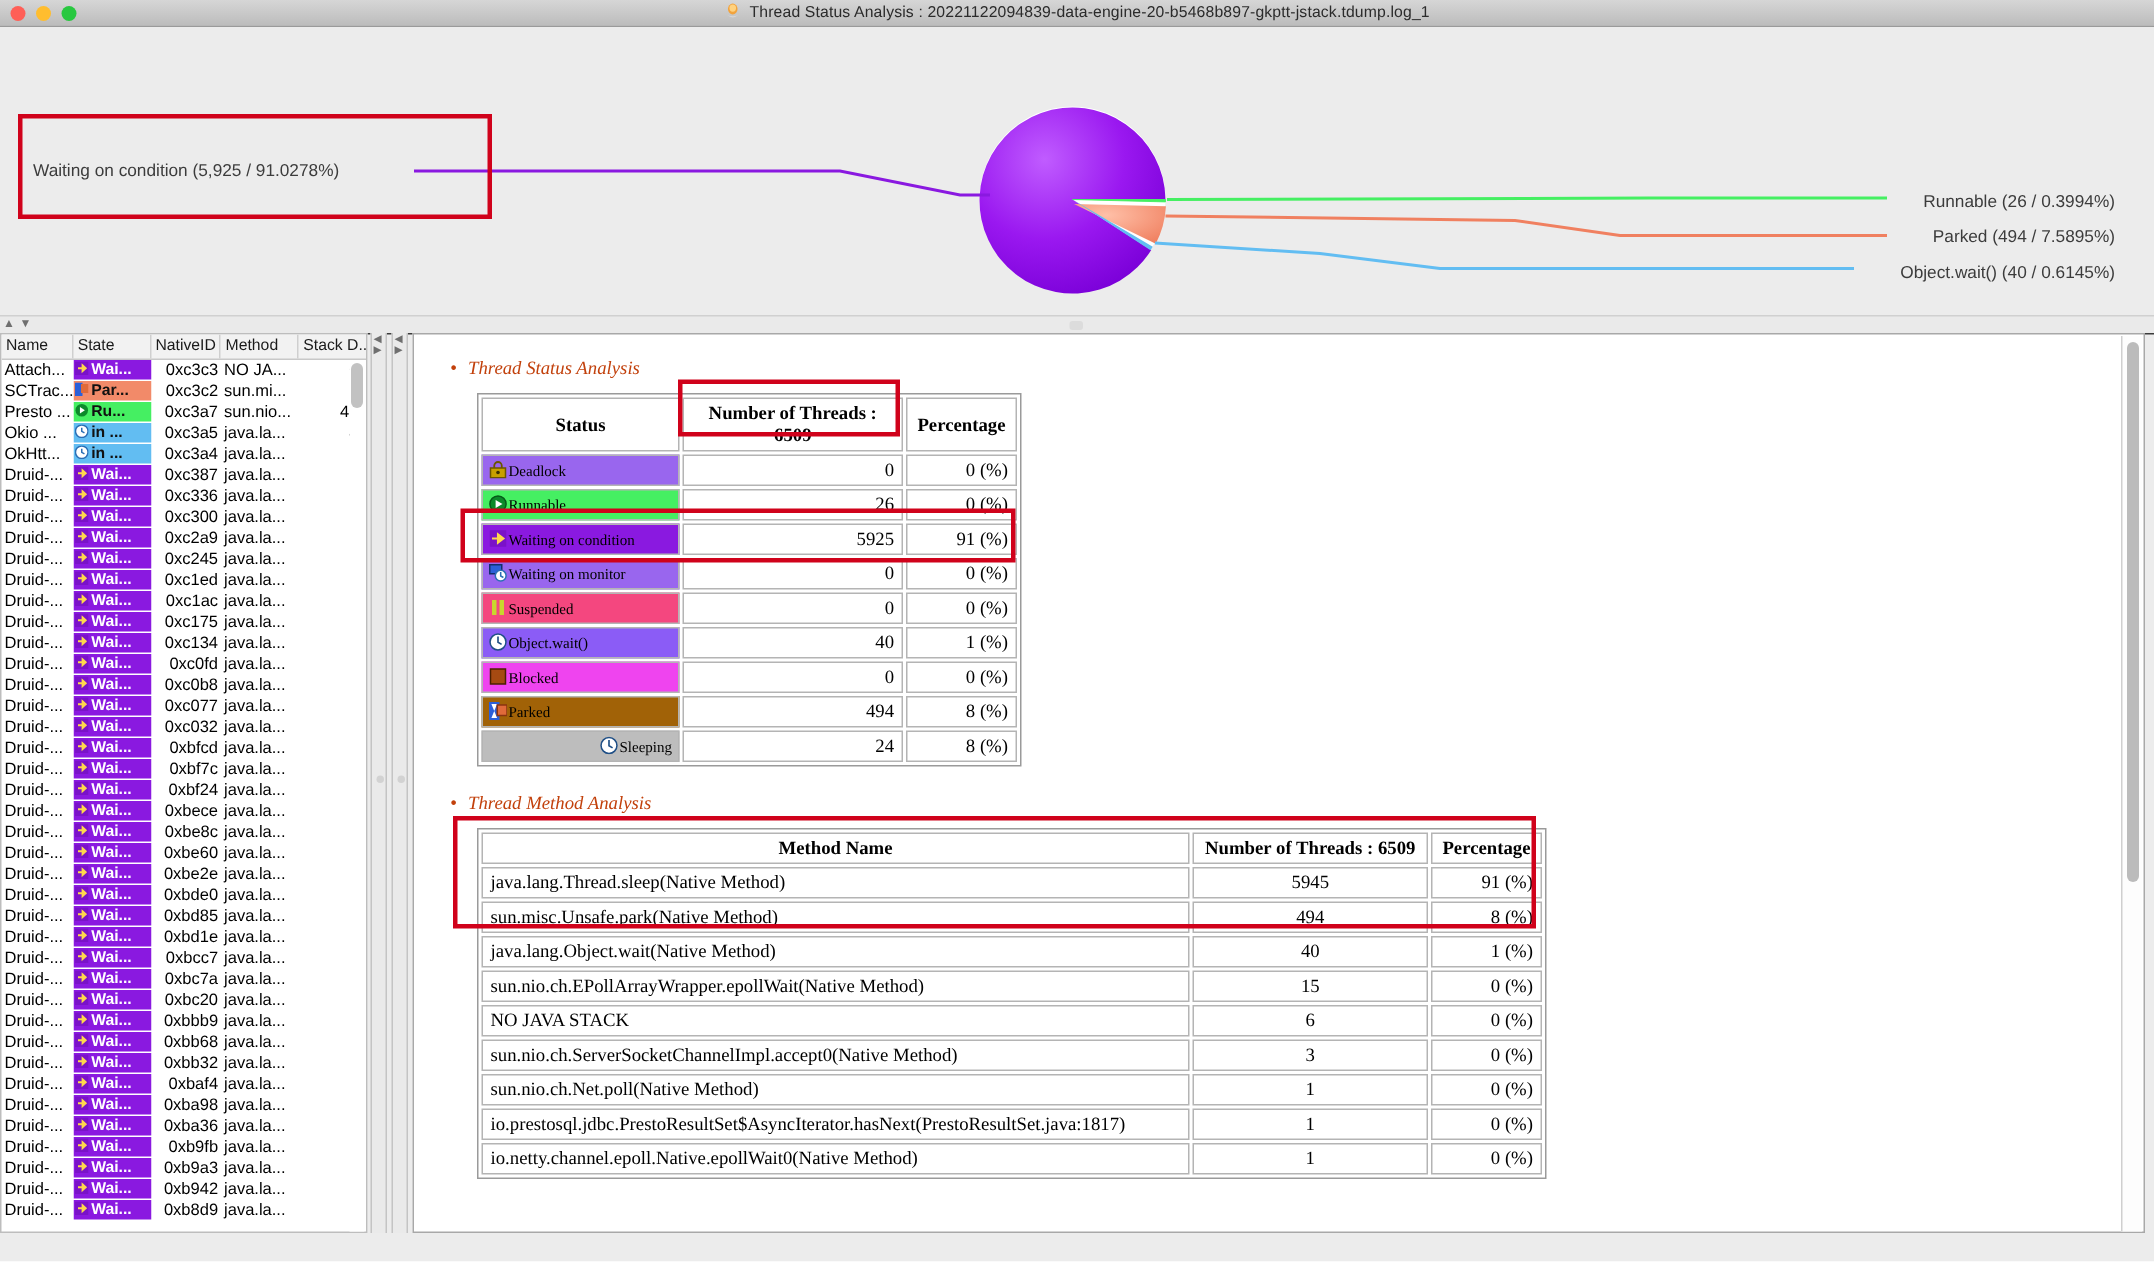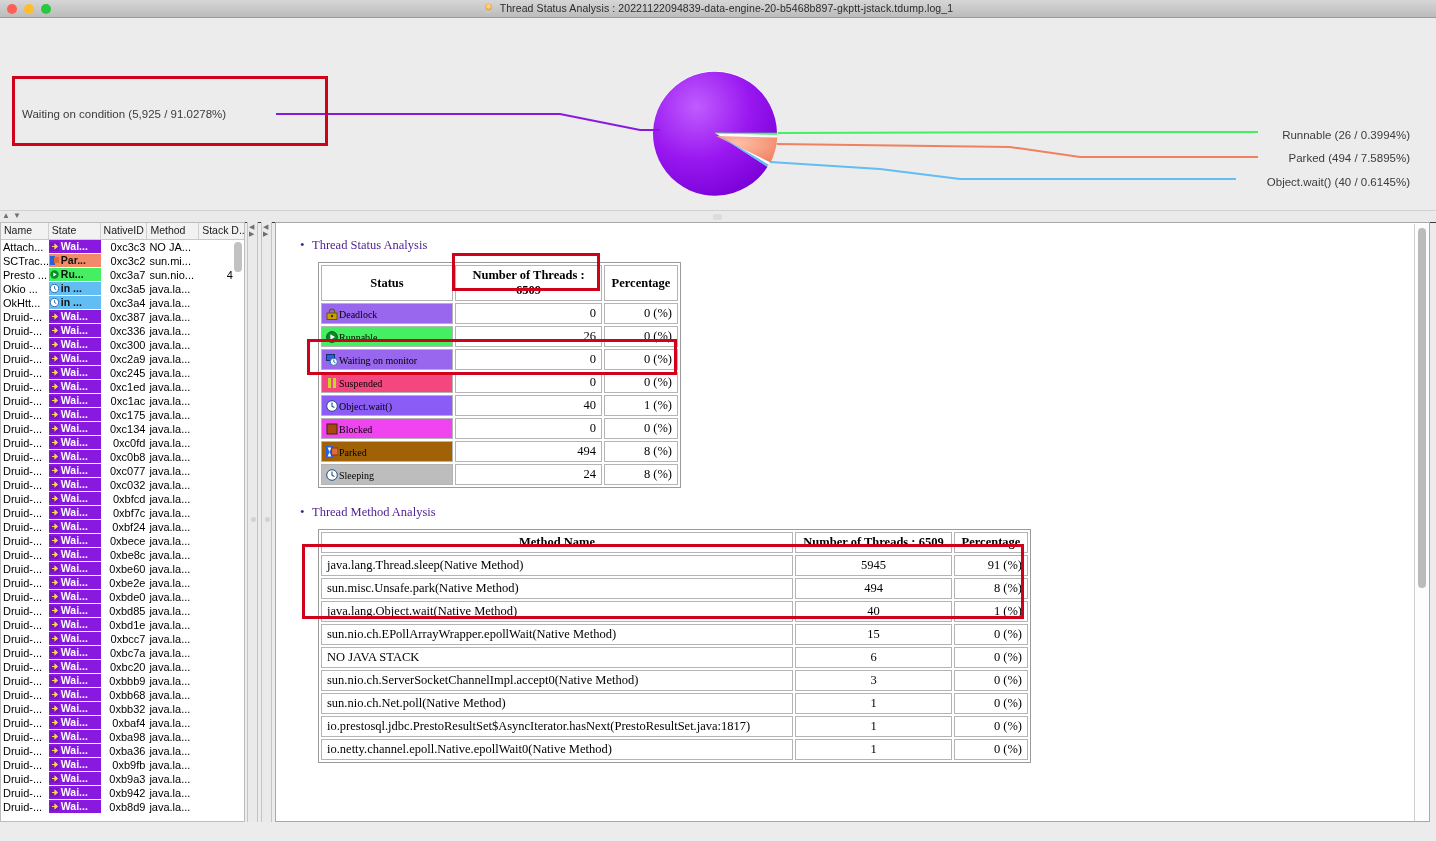--- a/index.html
+++ b/index.html
@@ -244,22 +244,23 @@
     box-sizing: border-box;
     overflow: hidden;
     font-family: "Liberation Serif", serif;
   }
   .report-inner {
     position: relative;
     padding: 14px 0 0 18px;
   }
   .bullet-title {
     font-size: 12.5px;
-    color: #4c1d95;
+    color: #c2410c;
     margin: 0 0 9px 6px;
+    font-style: italic;
   }
   .bullet-title::before {
     content: "\2022";
     display: inline-block;
     width: 12px;
     font-size: 13px;
   }
 
   table.rep {
     border-collapse: separate;
@@ -961,20 +962,28 @@
             </tr>
             <tr>
               <td class="cell-status" style="background:#45ef62;"><span class="st-ico"><svg width="12" height="12" viewBox="0 0 12 12">
                     <circle cx="6" cy="6" r="5.4" fill="#0b8a2a" stroke="#055a18"></circle>
                     <path d="M4.4 3.3 9 6 4.4 8.7z" fill="#fff"></path>
                   </svg></span>Runnable</td>
               <td class="cell-num">26</td>
               <td class="cell-pct">0 (%)</td>
             </tr>
             <tr>
+              <td class="cell-status" style="background:#8a19e0;"><span class="st-ico"><svg width="12" height="12" viewBox="0 0 12 12">
+                    <rect x="0.5" y="0.5" width="11" height="11" fill="#7a12c8"></rect>
+                    <path d="M2 6h5M6 3.2 9.6 6 6 8.8z" stroke="#ffd84d" fill="#ffd84d" stroke-width="1.4"></path>
+                  </svg></span>Waiting on condition</td>
+              <td class="cell-num">5925</td>
+              <td class="cell-pct">91 (%)</td>
+            </tr>
+            <tr>
               <td class="cell-status" style="background:#9966ee;"><span class="st-ico"><svg width="12" height="12" viewBox="0 0 12 12">
                     <rect x="0.5" y="0.5" width="8" height="6" fill="#2b5fd9" stroke="#12306e"></rect>
                     <circle cx="7.8" cy="7.8" r="3.6" fill="#fff" stroke="#2b6fb5"></circle>
                     <path d="M7.8 5.4v2.6l1.8 1" stroke="#2b6fb5" fill="none" stroke-width="1"></path>
                   </svg></span>Waiting on monitor</td>
               <td class="cell-num">0</td>
               <td class="cell-pct">0 (%)</td>
             </tr>
             <tr>
               <td class="cell-status" style="background:#f4477f;"><span class="st-ico"><svg width="12" height="12" viewBox="0 0 12 12">
@@ -1002,21 +1011,21 @@
             <tr>
               <td class="cell-status" style="background:#a16207;"><span class="st-ico"><svg width="12" height="12" viewBox="0 0 12 12">
                     <rect x="0" y="0" width="7" height="12" fill="#2b5fd9"></rect>
                     <path d="M1.6 1.4h3.8L3.5 6l1.9 4.6H1.6L3.5 6z" fill="#fff"></path>
                     <rect x="5.5" y="2" width="6.5" height="7" fill="#e06a3a" stroke="#8a3410"></rect>
                   </svg></span>Parked</td>
               <td class="cell-num">494</td>
               <td class="cell-pct">8 (%)</td>
             </tr>
             <tr>
-              <td class="cell-status" style="background:#bdbdbd;"><span class="st-ico"><svg width="12" height="12" viewBox="0 0 12 12">
+              <td class="cell-status" style="background:#bdbdbd;text-align:right;"><span class="st-ico"><svg width="12" height="12" viewBox="0 0 12 12">
                     <circle cx="6" cy="6" r="5.3" fill="#fff" stroke="#1f4f86" stroke-width="1"></circle>
                     <path d="M6 2.4V6.2l2.4 1.4" stroke="#1f4f86" stroke-width="1.1" fill="none"></path>
                   </svg></span>Sleeping</td>
               <td class="cell-num">24</td>
               <td class="cell-pct">8 (%)</td>
             </tr>
           </tbody>
       </table>
 
       <div class="bullet-title" style="margin-top:16px;">Thread Method Analysis</div>

